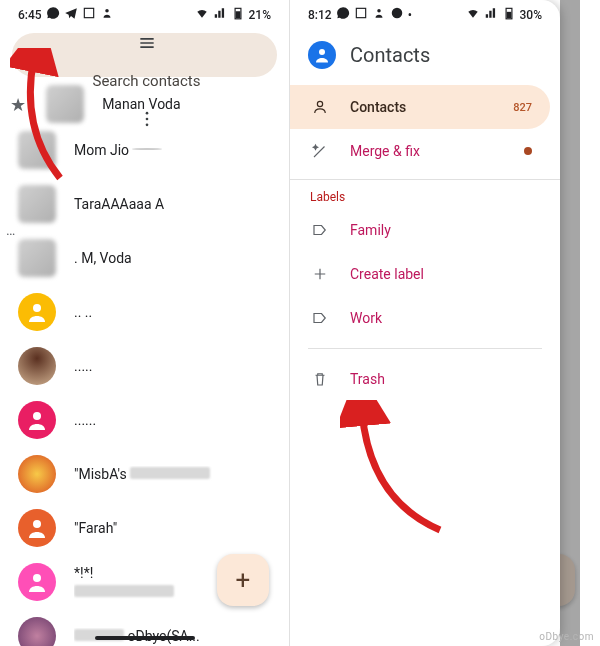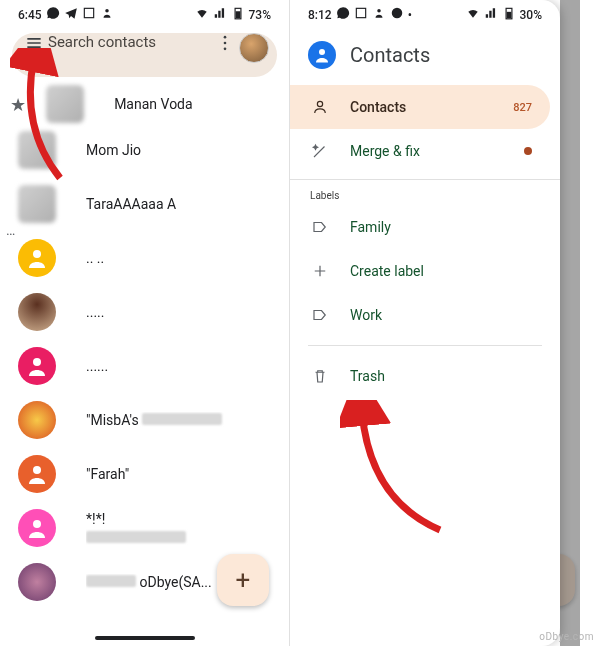--- a/index.html
+++ b/index.html
@@ -48,24 +48,25 @@
   }
   .statusbar .icons { display: flex; align-items: center; gap: 4px; }
   .statusbar svg { width: 14px; height: 14px; }
   
   .searchbar {
     margin: 6px 12px;
     background: #f1e7de;
     border-radius: 24px;
     height: 44px;
     display: flex;
-    align-items: flex-start;
+    align-items: center;
     padding: 0 8px 0 12px;
-    gap: 4px;
+    gap: 19px;
     position: relative;
+    flex-direction: column;
   }
   .searchbar .search-txt {
     flex: 1;
     color: #494541;
     font-size: 15px;
   }
   .searchbar .avatar-small {
     width: 30px; height: 30px; border-radius: 50%;
     background: radial-gradient(circle at 40% 35%, #d9a46c, #7b5a3a);
     border: 1px solid #ccc;
@@ -83,21 +84,21 @@
   }
   .star-ic { color: #5f6368; font-size: 18px; }
   
   .clist {
     display: flex;
     flex-direction: column;
   }
   .crow {
     display: flex;
     align-items: center;
-    gap: 28px;
+    gap: 16px;
     padding: 8px 12px 8px 16px;
     min-height: 48px;
   }
   .crow .aslot {
     width: 42px; display: flex; justify-content: center;
   }
   .crow .cname {
     flex: 1;
     font-size: 14px;
     white-space: nowrap;
@@ -172,38 +173,38 @@
     background: #1a73e8;
     display: flex; align-items: center; justify-content: center;
   }
   .drawer-header .logo svg { fill:#fff; width:18px; height:18px; }
   .ditem {
     display: flex;
     align-items: center;
     gap: 20px;
     padding: 12px 18px 12px 20px;
     font-size: 14px;
-    color: #14532d;
+    color: #be185d;
     border-radius: 0 22px 22px 0;
     margin-right: 10px;
   }
   .ditem.active {
     background: #fce8d8;
     color: #3b2a1f;
     font-weight: 500;
   }
   .ditem .dicon { width: 20px; height: 20px; display:flex; align-items:center; justify-content:center; }
   .ditem .dicon svg { width: 18px; height: 18px; stroke:#5f6368; fill:none; stroke-width:1.6; }
   .ditem.active .dicon svg { stroke:#3b2a1f; }
   .ditem .count { margin-left: auto; color: #b5562a; font-weight: 500; font-size: 11px; }
   .ditem .dot { margin-left:auto; width:8px; height:8px; border-radius:50%; background:#a94823; }
   .dsection {
     padding: 10px 20px 4px 20px;
-    font-size: 10px;
-    color: #404040;
+    font-size: 12px;
+    color: #b91c1c;
     border-top: 1px solid #e0e0e0;
     margin-top: 6px;
   }
   .dsep { border-top: 1px solid #e0e0e0; margin: 8px 18px; }
   
   .arrow {
     position: absolute;
     pointer-events: none;
   }
   .arrow svg { display: block; }
@@ -263,21 +264,21 @@
           <svg viewBox="0 0 24 24">
               <path fill="#202124" d="M3 20h4v-6H3zm6 0h4V8H9zm6 0h4V4h-4z"></path>
             </svg>
         </span>
         <span>
           <svg viewBox="0 0 24 24">
               <rect x="7" y="4" width="10" height="18" fill="none" stroke="#202124" stroke-width="2"></rect>
               <rect x="8" y="9" width="8" height="12" fill="#202124"></rect>
             </svg>
         </span>
-        <span>73%</span>
+        <span>21%</span>
       </div>
     </div>
 
     <div class="searchbar">
       <div class="burger">
         <svg viewBox="0 0 24 24">
             <path stroke="#3c4043" stroke-width="2" d="M4 7h16M4 12h16M4 17h16"></path>
           </svg>
       </div>
       <div class="search-txt">Search contacts</div>
@@ -306,20 +307,26 @@
         <div class="aslot">
             <div class="av sq blur"></div>
           </div>
         <div class="cname">Mom Jio</div>
       </div>
       <div class="crow">
         <div class="aslot">
             <div class="av sq blur"></div>
           </div>
         <div class="cname">TaraAAAaaa A</div>
+      </div>
+      <div class="crow" style="position:relative">
+        <div class="aslot">
+            <div class="av sq blur"></div>
+          </div>
+        <div class="cname">. M, Voda</div>
       </div>
       <div class="crow">
         <div class="aslot">
             <div class="av yellow">
               <svg viewBox="0 0 24 24">
                 <circle cx="12" cy="8" r="4"></circle>
                 <path d="M4 22c0-4 4-6 8-6s8 2 8 6z"></path>
               </svg>
             </div>
           </div>

